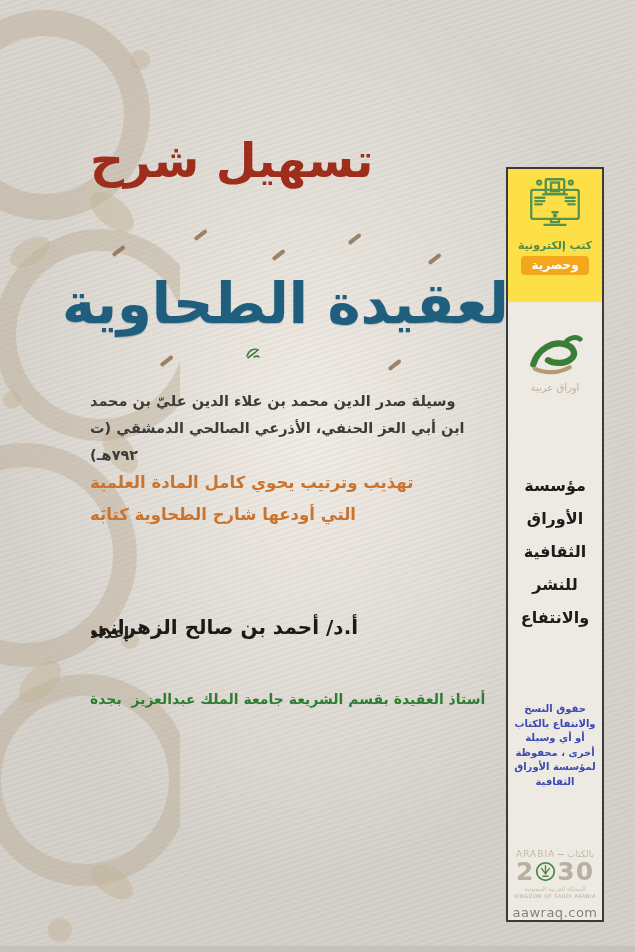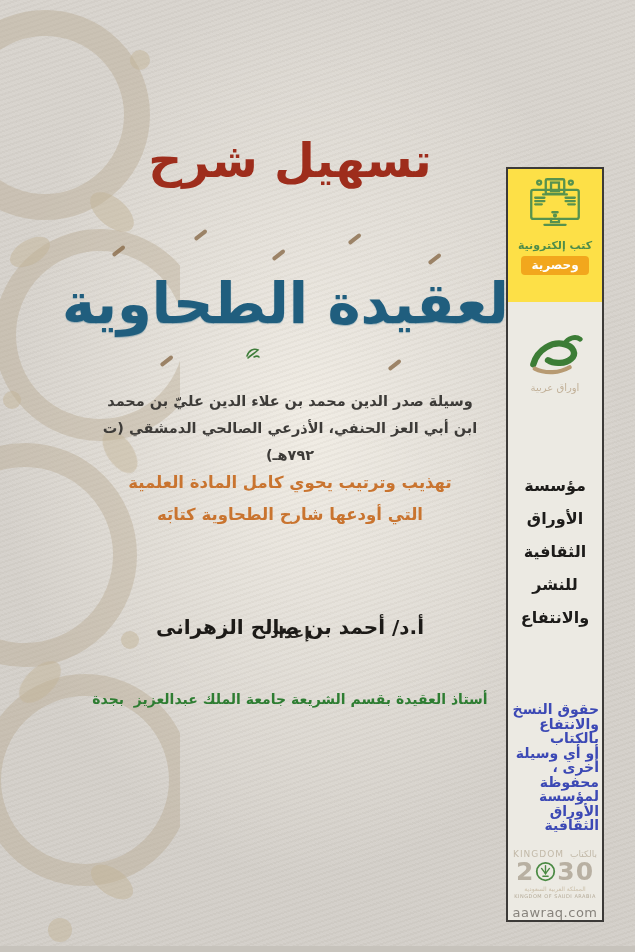--- a/index.html
+++ b/index.html
@@ -19,21 +19,21 @@
   }
   .texture {
     position:absolute; inset:0; pointer-events:none;
     background-image:
       repeating-linear-gradient(32deg, rgba(255,255,255,.05) 0 1px, transparent 1px 3px),
       repeating-linear-gradient(-18deg, rgba(120,110,95,.05) 0 2px, transparent 2px 5px);
   }
   .ornament { position:absolute; left:0; top:0; }
 
   
-  .col { position:absolute; left:90px; width:400px; text-align:center; }
+  .col { position:absolute; left:90px; width:400px; text-align:left; }
   .series-title {
     top:122px; font-size:47px; line-height:78px; font-weight:700;
     color:#9e2d1c; direction:rtl;
   }
   .main-title-wrap { position:absolute; left:75px; top:233px; width:440px; height:140px; }
   .main-title {
     width:100%; height:100%; display:flex; align-items:center; justify-content:center;
     font-size:56px; font-weight:700; white-space:nowrap;
     color:#205e7e; direction:rtl;
     text-shadow:0 1px 1px rgba(32,94,126,.35);
@@ -73,22 +73,22 @@
     background:#f2a71d; border-radius:4px;
     font-size:12px; font-weight:700; color:#ffffff; direction:rtl;text-align:center;
   }
   .awraq { position:absolute; top:166px; left:0; right:0; text-align:center; }
   .awraq-caption { font-size:10px; color:#c2b199; direction:rtl; margin-top:1px; }
   .foundation {
     position:absolute; top:300px; left:0; right:0; text-align:center;
     font-size:16px; line-height:33px; font-weight:700; color:#1d1c1a; direction:rtl;
   }
   .copyright {
-    position:absolute; top:533px; left:3px; right:3px; text-align:right;
-    font-size:14px; line-height:14.5px; font-weight:700; color:#3c49b5; direction:rtl;
+    position:absolute; top:533px; left:3px; right:3px; text-align:center;
+    font-size:10px; line-height:14.5px; font-weight:700; color:#3c49b5; direction:rtl;
   }
   .vision { position:absolute; top:680px; left:0; right:0; text-align:center; }
   .vision-row1 {
     display:flex; align-items:center; justify-content:center; gap:3px;
     padding:0 8px; color:#c2b9a8; font-size:9px; letter-spacing:1px;
   }
   .vision-row1 .leader { flex:1; border-top:1px dashed #c2b9a8; }
   .vision-row2 {
     display:flex; align-items:center; justify-content:center; gap:1px;
     font-size:25px; font-weight:700; color:#b8b0a2; letter-spacing:1px; line-height:26px;
@@ -206,21 +206,21 @@
     </div>
 
     <div class="copyright">
       <div>حقوق النسخ والانتفاع بالكتاب</div>
       <div>أو أي وسيلة أخرى ، محفوظة</div>
       <div>لمؤسسة الأوراق الثقافية</div>
     </div>
 
     <div class="vision">
       <div class="vision-row1">
-        <span>KINGDOM</span>
+        <span>ARABIA</span>
         <span class="leader"></span>
         <span>بالكتاب</span>
       </div>
       <div class="vision-row2">
         <span>2</span>
         <span>
           <svg width="21" height="21" viewBox="0 0 24 24" style="vertical-align:-2px;">
             <circle cx="12" cy="12" r="10" fill="none" stroke="#4a8a43" stroke-width="2"></circle>
             <g stroke="#4a8a43" stroke-width="1.6" stroke-linecap="round" fill="none">
               <path d="M12,5.5 v9"></path>

